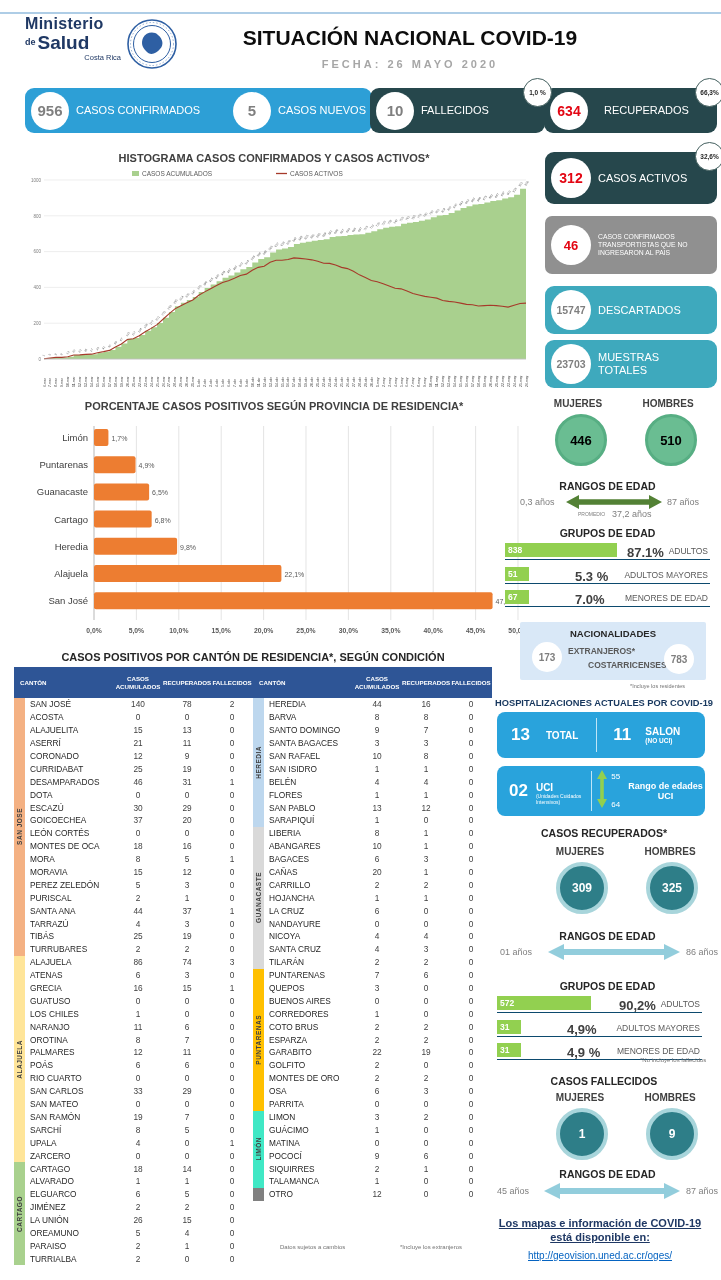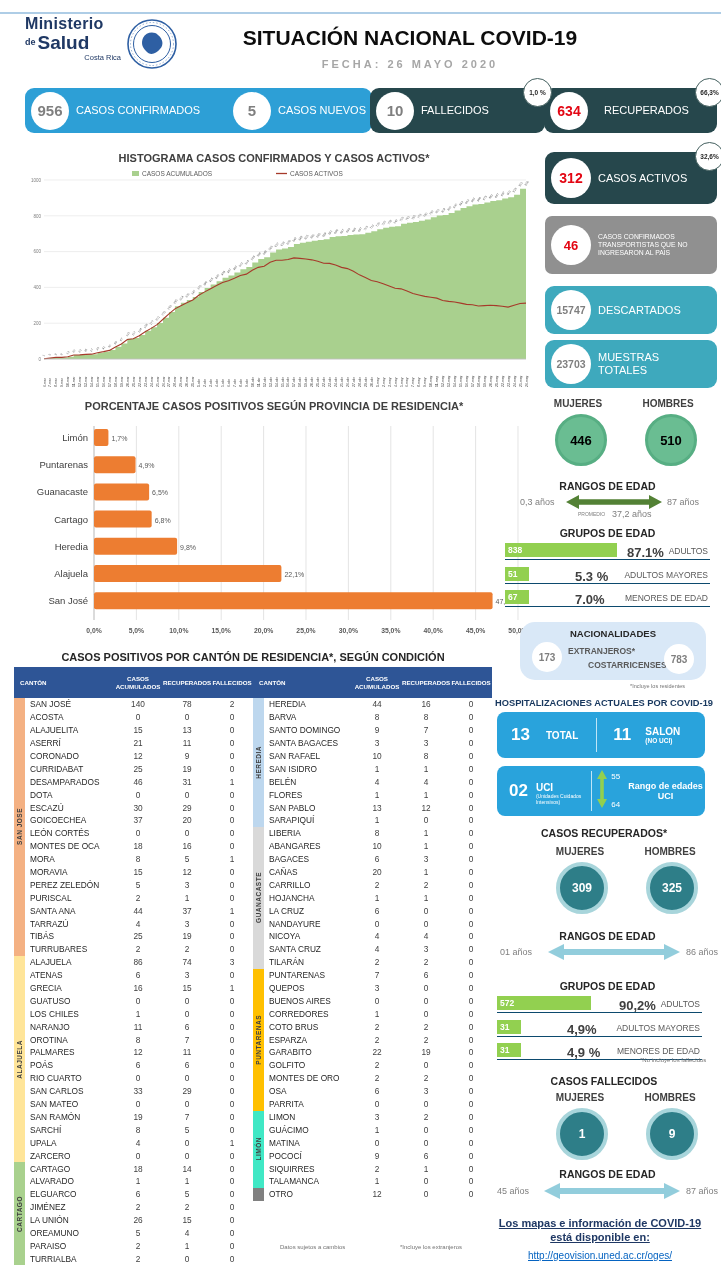--- a/index.html
+++ b/index.html
@@ -46,21 +46,21 @@
            display:flex;align-items:center;justify-content:center;color:#000000;font-weight:bold;font-size:13px;}
   .tcircle{position:absolute;width:44px;height:44px;border-radius:50%;background:#2e7e88;border:4px solid #a8d5db;
            display:flex;align-items:center;justify-content:center;color:#fff;font-weight:bold;font-size:12px;}
   .range-txt{position:absolute;font-size:9px;color:#7f7f7f;}
   .agebars{position:absolute;width:205px;}
   .agerow{position:relative;height:16px;margin-bottom:6.5px;border-bottom:1px solid #0c4a6e;}
   .agebar{position:absolute;left:0;top:0;height:14px;background:#92d050;color:#fff;font-weight:bold;
           font-size:8.5px;display:flex;align-items:center;padding-left:3px;box-sizing:border-box;}
   .agepct{position:absolute;top:2px;font-size:13px;font-weight:bold;color:#404040;}
   .agelabel{position:absolute;right:2px;top:3px;font-size:8.5px;color:#595959;}
-  #natbox{position:absolute;left:520px;top:622px;width:186px;height:58px;background:#d9e8f7;border-radius:15px;}
+  #natbox{position:absolute;left:520px;top:622px;width:186px;height:58px;background:#d9e8f7;border-radius:2px;}
   #natbox .wc{background:#fff;border-radius:50%;display:flex;align-items:center;justify-content:center;
               font-weight:bold;color:#7f7f7f;position:absolute;}
   .hospcard{position:absolute;left:497px;background:#29a3dc;border-radius:8px;color:#fff;display:flex;align-items:center;}
   .hnum{font-size:17px;font-weight:bold;}
   .footnote{position:absolute;font-size:6px;color:#737373;}
   
   #tbl-title{position:absolute;left:14px;top:651px;width:478px;font-size:11px;}
   #tbl-head{position:absolute;left:14px;top:667px;width:478px;height:31px;background:#2e5596;color:#fff;
             display:flex;}
   .headhalf{width:239px;display:grid;grid-template-columns:99px 50px 48px 42px;align-items:center;}

